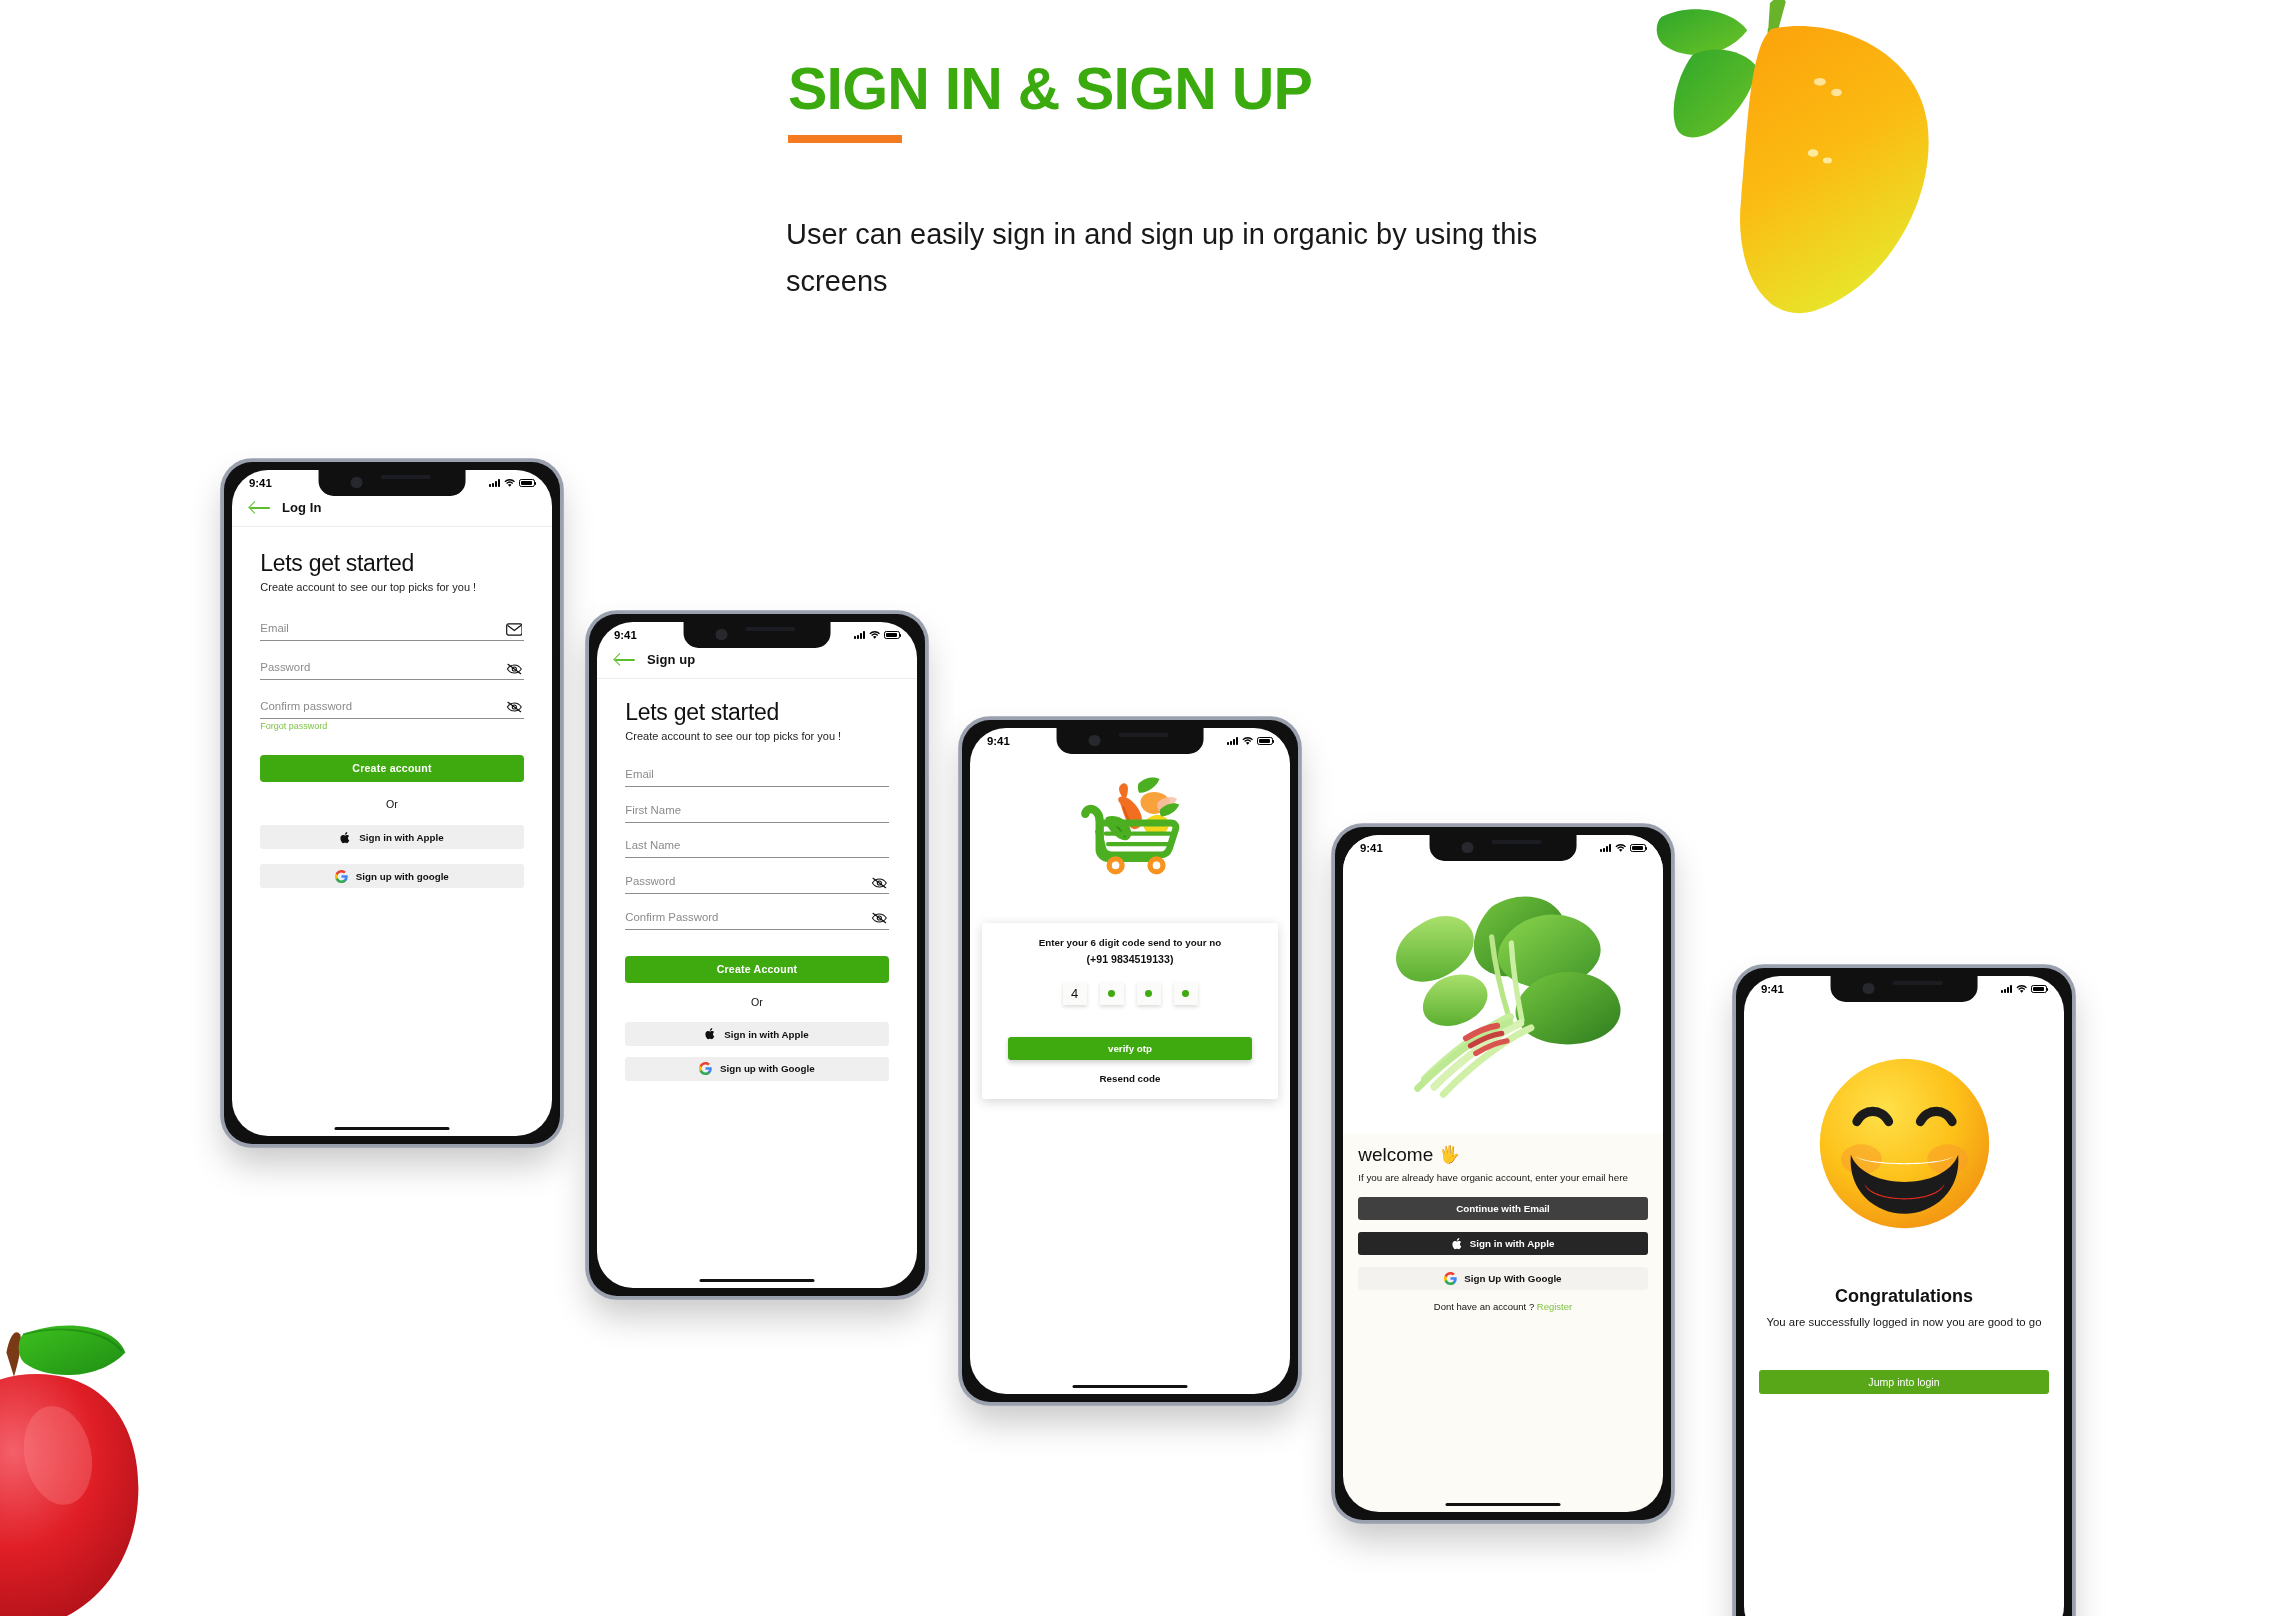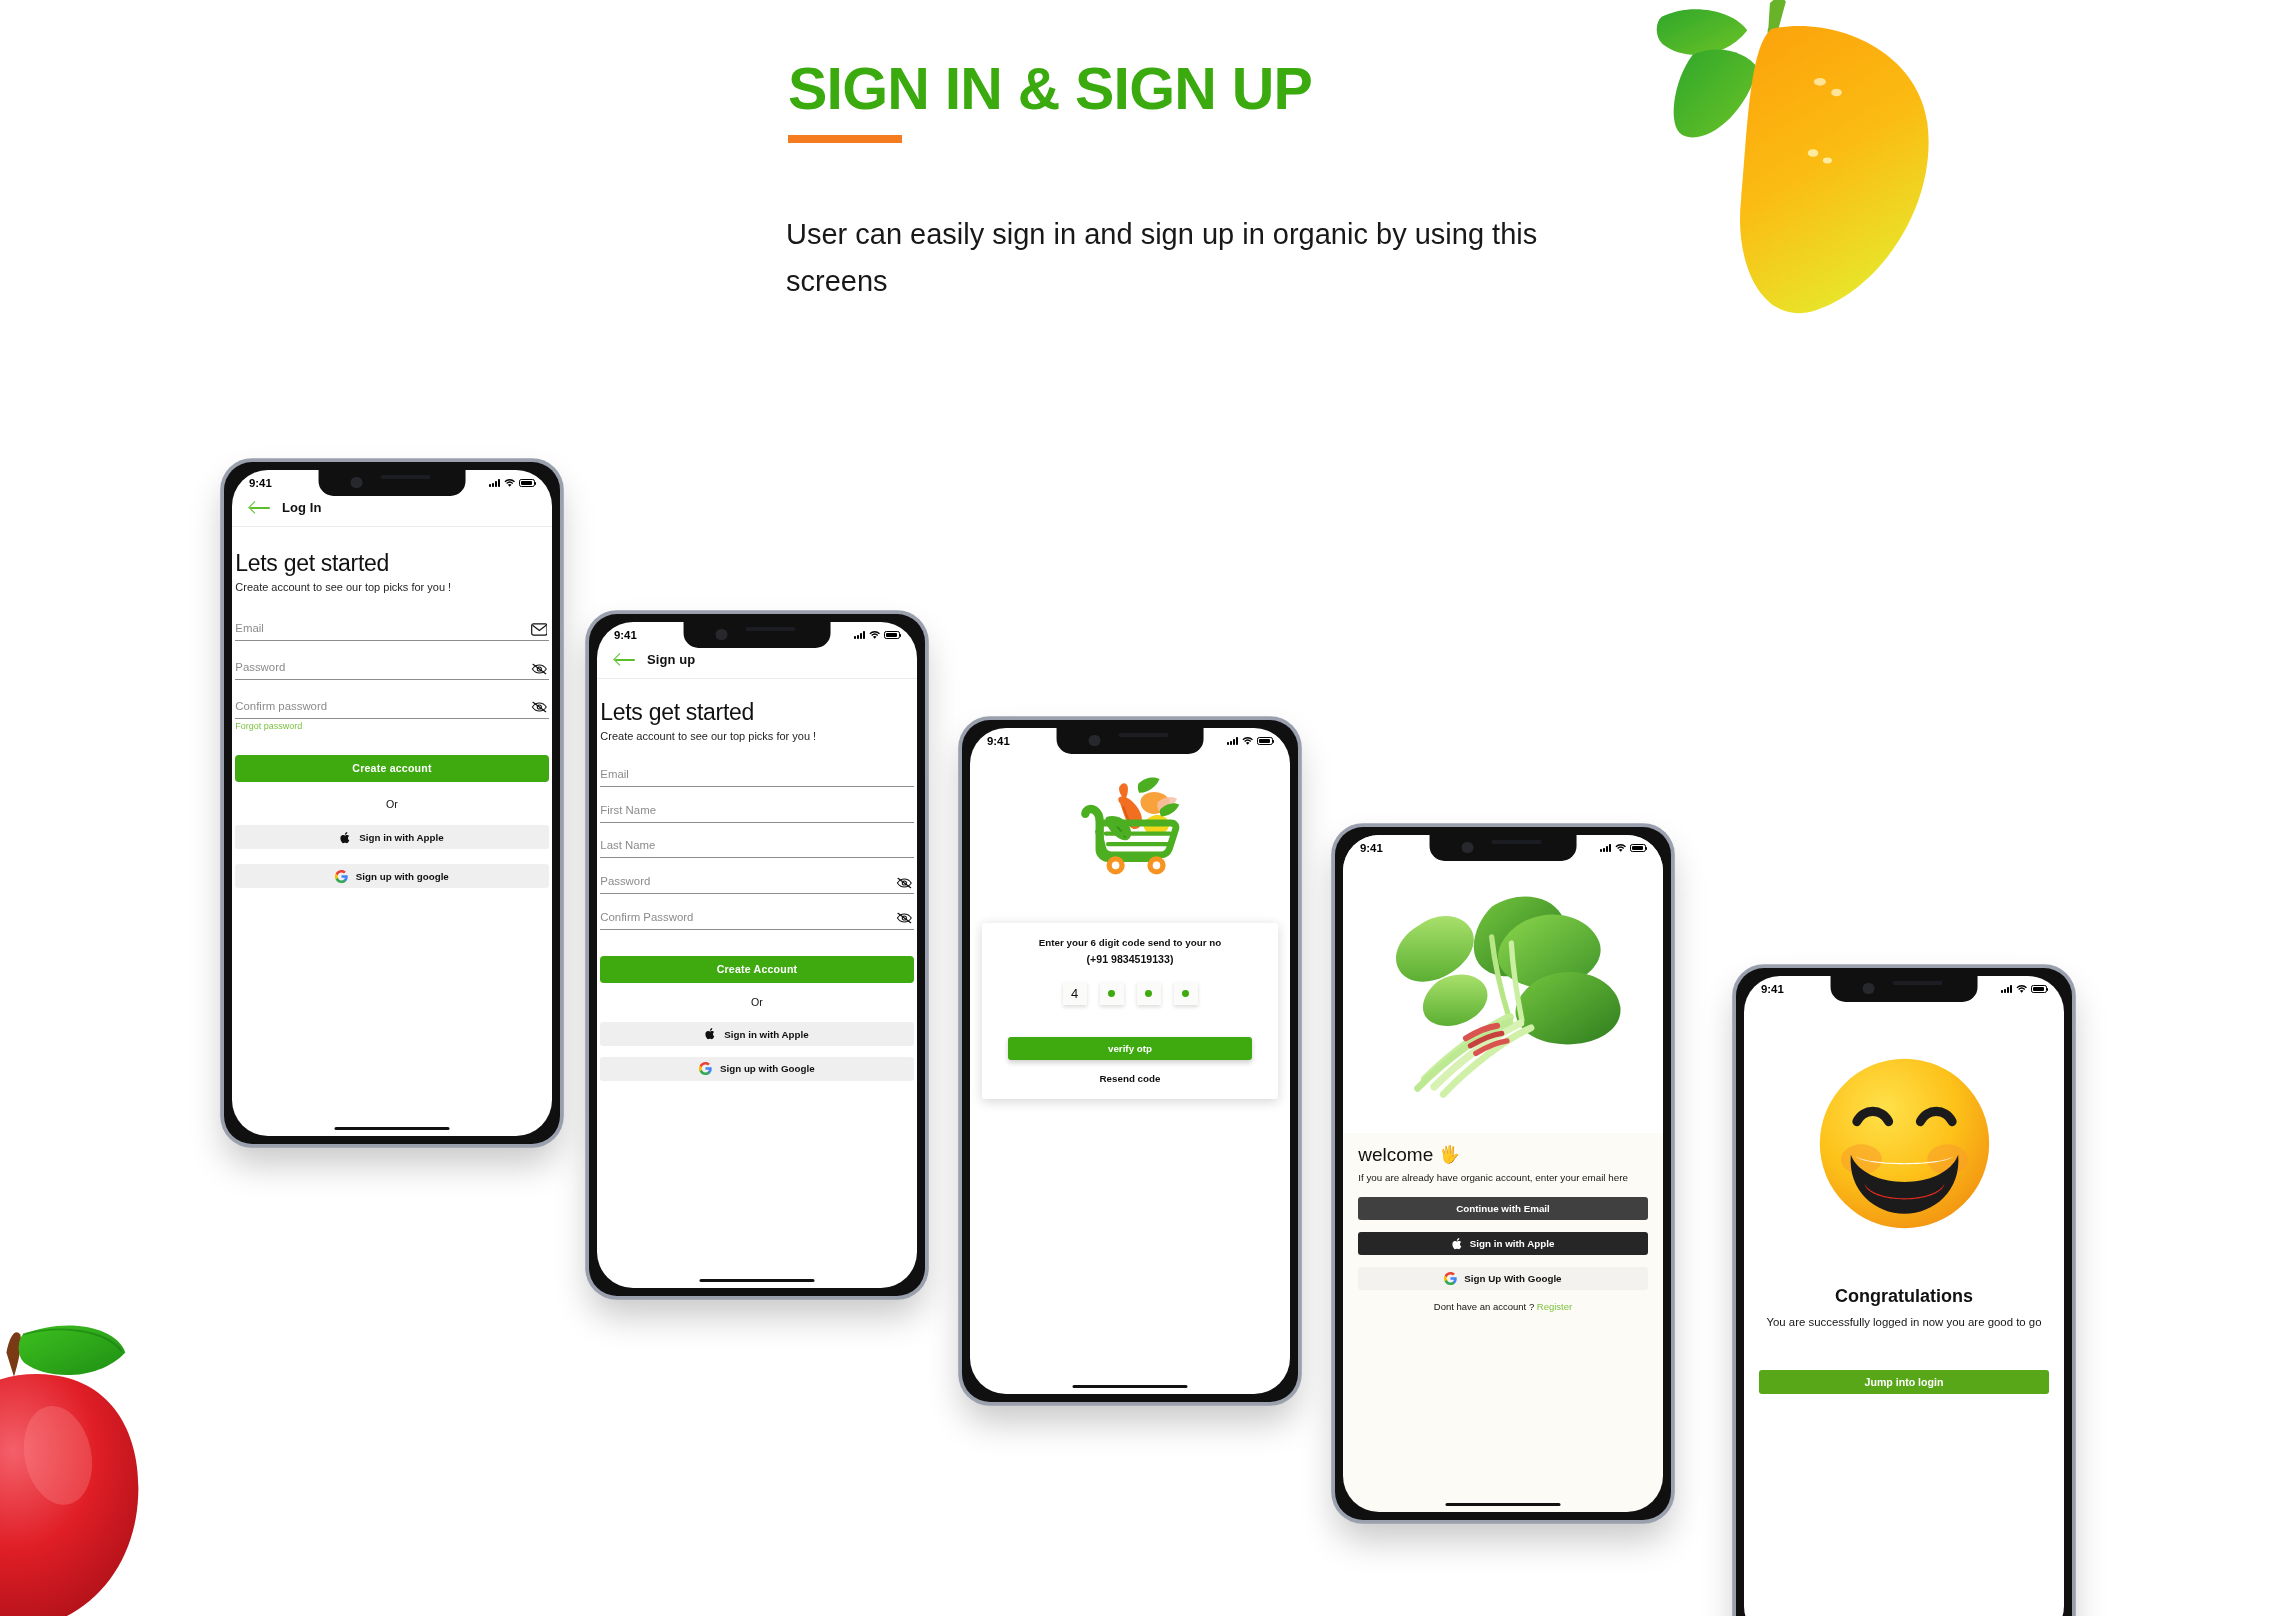--- a/index.html
+++ b/index.html
@@ -79,21 +79,21 @@
   .appbar {
     display: flex; align-items: center; gap: 12px;
     padding: 30px 0 10.6px 18px; border-bottom: 0.8px solid #ececec;
   }
   .back-arrow { width: 19.7px; height: 13.6px; position: relative; flex: none; }
   .back-arrow::before{content:"";position:absolute;left:0;top:6px;width:19.7px;height:1.8px;background:#5ABF2B;border-radius:1.5px;}
   .back-arrow::after{content:"";position:absolute;left:0;top:2.3px;width:8.3px;height:8.3px;border-left:1.8px solid #5ABF2B;border-bottom:1.8px solid #5ABF2B;transform:rotate(45deg);}
   .appbar-title { font-size: 13px; font-weight: 800; color:#111; letter-spacing:0.1px; }
 
   
-  .screen-body { padding: 0 3px; }
+  .screen-body { padding: 0 28px; }
   .h1 { font-size: 23px; font-weight: 400; color:#111; margin-top: 23px; letter-spacing:-0.3px; }
   .sub { font-size: 11px; color:#1e1e1e; margin-top: 4.5px; }
   .field {
     position: relative; margin-top: 19.7px; padding-bottom: 6px;
     border-bottom: 0.8px solid #8d8d8d; display:flex; align-items:flex-end;
   }
   .field .ph { font-size: 11.4px; color:#8b8b8b; }
   .field .ic { position:absolute; right: 1.5px; bottom: 4.5px; }
   .forgot { text-align:left; font-size:9px; color:#7DC242; margin-top: 2px; }
 
@@ -150,21 +150,21 @@
   .welcome-foot { text-align:center; font-size:9.5px; color:#111; margin-top:10.6px; }
   .welcome-foot b { color:#7DC242; font-weight:400; }
 
   
   .congrats-emoji { display:flex; justify-content:center; margin-top: 73px; }
   .congrats-h { text-align:center; font-size: 18px; font-weight:800; color:#111; margin-top: 48px; }
   .congrats-sub { text-align:center; font-size: 11.4px; color:#161616; margin-top: 6.8px; line-height:1.5; padding: 0 10.6px; }
   .congrats-btn {
     margin: 39px 15px 0 15px; height: 24px; border-radius:3px; background:#58A718;
     display:flex; align-items:center; justify-content:center; color:#fff;
-    font-size:10.6px; font-weight:700;
+    font-size:10.6px; font-weight:400;
   }
 </style>
 </head>
 <body>
 
 <div id="stage">
 
   <div class="page-title">SIGN IN &amp; SIGN UP</div>
   <div class="title-underline"></div>
   <div class="page-subtitle">User can easily sign in and sign up in organic by using this screens</div>

